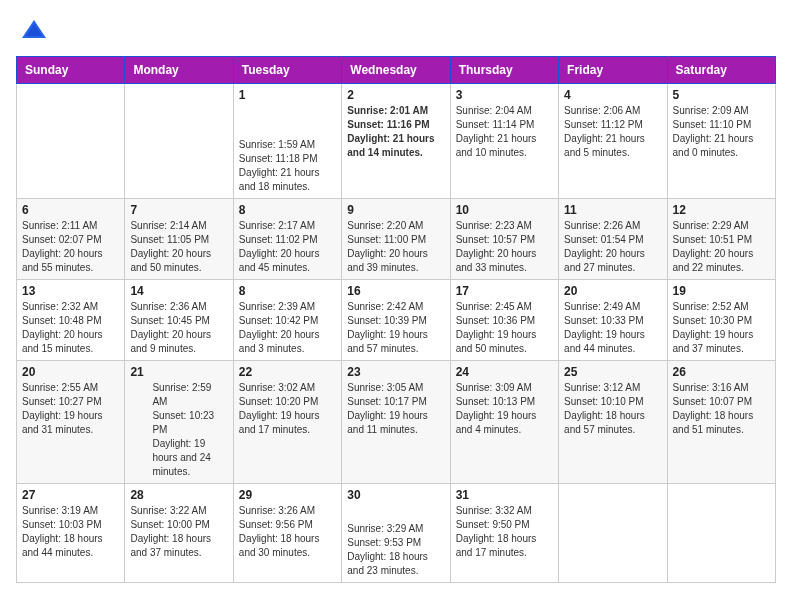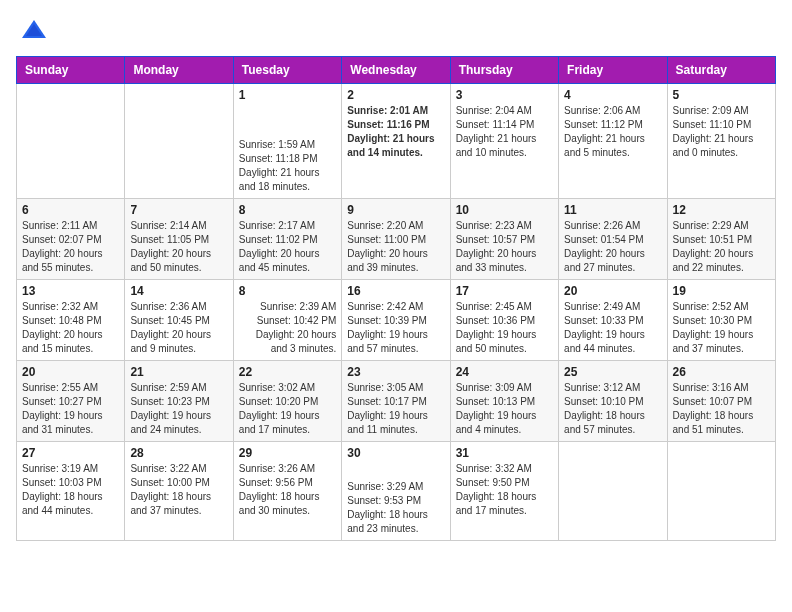--- a/index.html
+++ b/index.html
@@ -217,21 +217,21 @@
 Daylight: 20 hours and 15 minutes.</div>
         </td>
         <td>
           <div class="day-num">14</div>
           <div class="cell-text" style="white-space: pre-line;">Sunrise: 2:36 AM
 Sunset: 10:45 PM
 Daylight: 20 hours and 9 minutes.</div>
         </td>
         <td>
           <div class="day-num">8</div>
-          <div class="cell-text" style="white-space: pre-line; text-align: right;">Sunrise: 2:39 AM
+          <div class="cell-text" style="white-space: pre-line;">Sunrise: 2:39 AM
 Sunset: 10:42 PM
 Daylight: 20 hours and 3 minutes.</div>
         </td>
         <td>
           <div class="day-num">16</div>
           <div class="cell-text" style="white-space: pre-line;">Sunrise: 2:42 AM
 Sunset: 10:39 PM
 Daylight: 19 hours and 57 minutes.</div>
         </td>
         <td>
@@ -255,21 +255,21 @@
       </tr>
       <tr>
         <td>
           <div class="day-num">20</div>
           <div class="cell-text" style="white-space: pre-line;">Sunrise: 2:55 AM
 Sunset: 10:27 PM
 Daylight: 19 hours and 31 minutes.</div>
         </td>
         <td>
           <div class="day-num">21</div>
-          <div class="cell-text" style="white-space: pre-line;">Sunrise: 2:59 AM
+          <div class="cell-text" style="white-space: pre-line; margin-left: 22px;">Sunrise: 2:59 AM
 Sunset: 10:23 PM
 Daylight: 19 hours and 24 minutes.</div>
         </td>
         <td>
           <div class="day-num">22</div>
           <div class="cell-text" style="white-space: pre-line;">Sunrise: 3:02 AM
 Sunset: 10:20 PM
 Daylight: 19 hours and 17 minutes.</div>
         </td>
         <td>

